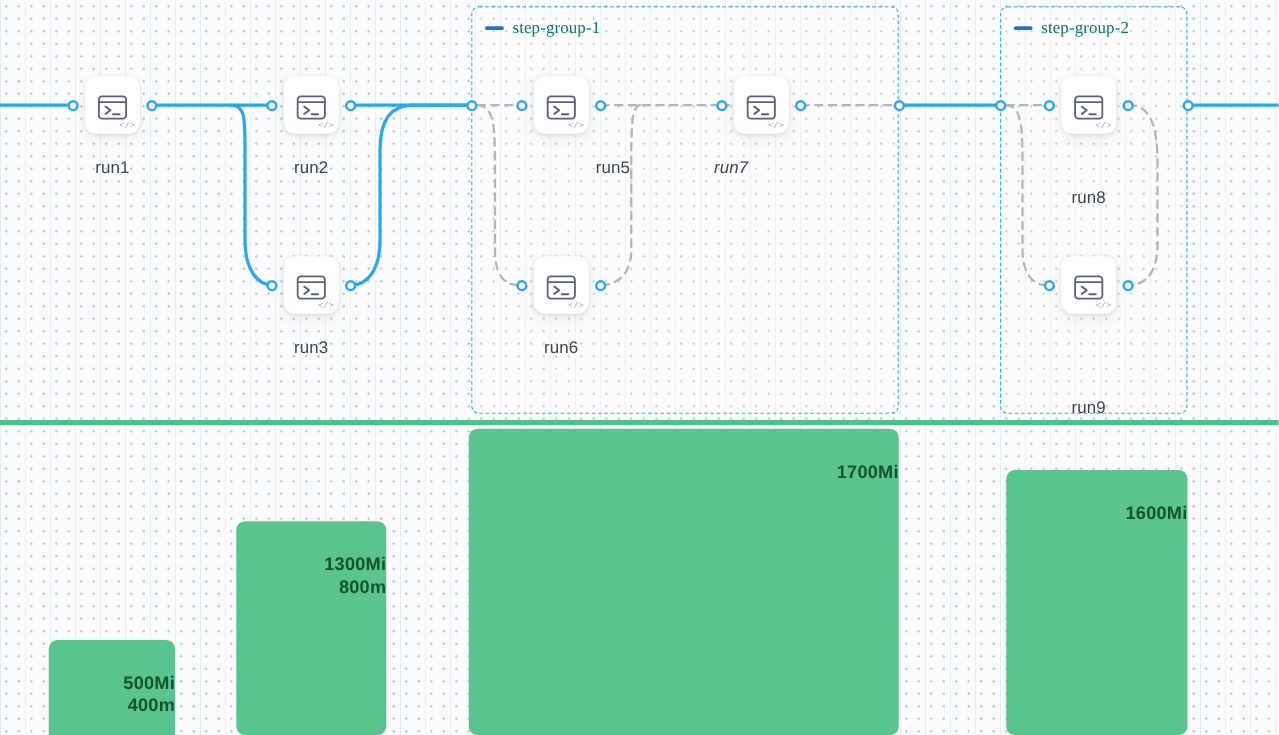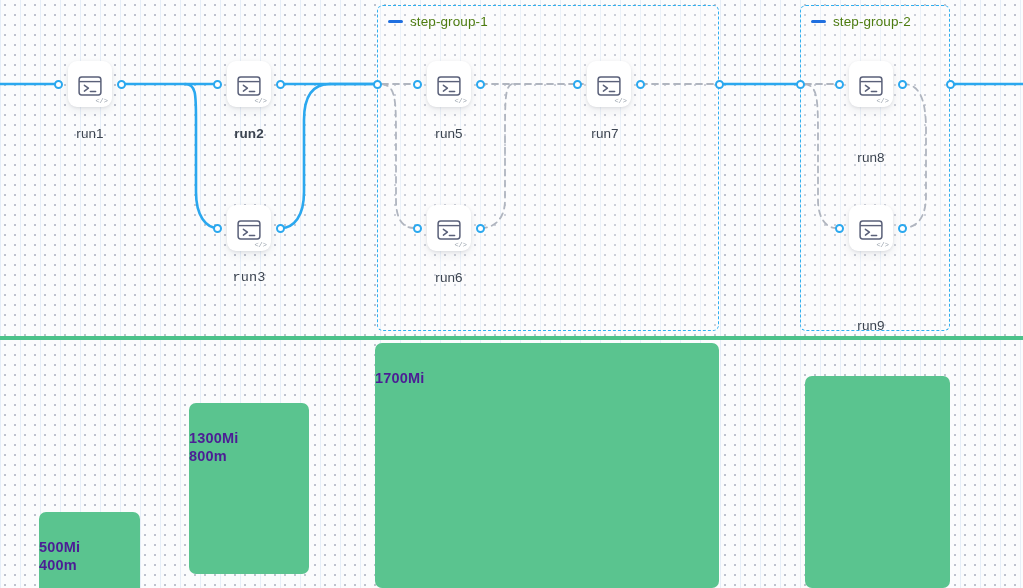--- a/index.html
+++ b/index.html
@@ -28,21 +28,21 @@
   .group{
     position:absolute;
     border:1.4px dashed #2eaff0;
     border-radius:6px;
     background:rgba(255,255,255,0.22);
     box-sizing:border-box;
   }
   .group-header{
     position:absolute;left:10px;top:8px;
     display:flex;align-items:center;gap:7px;
-    font-size:13.5px;color:#4d7c0f;letter-spacing:.1px;
+    font-size:13.5px;color:#0f766e;letter-spacing:.1px;font-family:Liberation Serif, serif;
   }
   .collapse-bar{
     width:15px;height:3px;border-radius:2px;background:#1f6fe0;display:block;
   }
 
   
   .node{
     position:absolute;
     width:44px;height:46px;
     background:#ffffff;
@@ -79,25 +79,25 @@
   
   .bar{
     position:absolute;
     background:#5ac48f;
     border-radius:7px;
     box-sizing:border-box;
   }
   .bar-label{
     position:absolute;
     width:100%;
-    text-align:left;
+    text-align:right;
     top:26px;
     font-size:14.5px;
     font-weight:bold;
-    color:#4c1d95;
+    color:#14532d;
     line-height:18px;
     letter-spacing:.2px;
   }
   .bar-label span{display:block;}
 </style>
 </head>
 <body>
 
 <div id="canvas"></div>
 
@@ -159,45 +159,45 @@
       <span class="term"><svg width="24" height="20" viewBox="0 0 24 20" fill="none">
           <rect x="1.1" y="1.1" width="21.8" height="17.8" rx="2.6" stroke="#5a6079" stroke-width="1.5"></rect>
           <path d="M1.1 5.6 H22.9" stroke="#5a6079" stroke-width="1.4"></path>
           <path d="M6.4 9.3 L10.4 12.2 L6.4 15.1" stroke="#5a6079" stroke-width="1.5" stroke-linecap="round" stroke-linejoin="round"></path>
           <path d="M12.4 15.4 H17.6" stroke="#5a6079" stroke-width="1.5" stroke-linecap="round"></path>
         </svg></span>
       <span class="code-badge">&lt;/&gt;</span>
     </div>
     <div class="handle" style="left: 213px; top: 79.5px;"></div>
     <div class="handle" style="left: 276px; top: 79.5px;"></div>
-    <div class="node-label" style="left: 194px; top: 126px; font-weight: bold;">run2</div>
+    <div class="node-label" style="left: 194px; top: 126px;">run2</div>
     <div class="node" style="left: 227px; top: 205px;">
       <span class="term"><svg width="24" height="20" viewBox="0 0 24 20" fill="none">
           <rect x="1.1" y="1.1" width="21.8" height="17.8" rx="2.6" stroke="#5a6079" stroke-width="1.5"></rect>
           <path d="M1.1 5.6 H22.9" stroke="#5a6079" stroke-width="1.4"></path>
           <path d="M6.4 9.3 L10.4 12.2 L6.4 15.1" stroke="#5a6079" stroke-width="1.5" stroke-linecap="round" stroke-linejoin="round"></path>
           <path d="M12.4 15.4 H17.6" stroke="#5a6079" stroke-width="1.5" stroke-linecap="round"></path>
         </svg></span>
       <span class="code-badge">&lt;/&gt;</span>
     </div>
     <div class="handle" style="left: 213px; top: 223.5px;"></div>
     <div class="handle" style="left: 276px; top: 223.5px;"></div>
-    <div class="node-label" style="left: 194px; top: 270px; font-family: Liberation Mono, monospace;">run3</div>
+    <div class="node-label" style="left: 194px; top: 270px;">run3</div>
     <div class="node" style="left: 427px; top: 61px;">
       <span class="term"><svg width="24" height="20" viewBox="0 0 24 20" fill="none">
           <rect x="1.1" y="1.1" width="21.8" height="17.8" rx="2.6" stroke="#5a6079" stroke-width="1.5"></rect>
           <path d="M1.1 5.6 H22.9" stroke="#5a6079" stroke-width="1.4"></path>
           <path d="M6.4 9.3 L10.4 12.2 L6.4 15.1" stroke="#5a6079" stroke-width="1.5" stroke-linecap="round" stroke-linejoin="round"></path>
           <path d="M12.4 15.4 H17.6" stroke="#5a6079" stroke-width="1.5" stroke-linecap="round"></path>
         </svg></span>
       <span class="code-badge">&lt;/&gt;</span>
     </div>
     <div class="handle" style="left: 413px; top: 79.5px;"></div>
     <div class="handle" style="left: 476px; top: 79.5px;"></div>
-    <div class="node-label" style="left: 394px; top: 126px;">run5</div>
+    <div class="node-label" style="left: 394px; top: 126px; text-align: right;">run5</div>
     <div class="node" style="left: 427px; top: 205px;">
       <span class="term"><svg width="24" height="20" viewBox="0 0 24 20" fill="none">
           <rect x="1.1" y="1.1" width="21.8" height="17.8" rx="2.6" stroke="#5a6079" stroke-width="1.5"></rect>
           <path d="M1.1 5.6 H22.9" stroke="#5a6079" stroke-width="1.4"></path>
           <path d="M6.4 9.3 L10.4 12.2 L6.4 15.1" stroke="#5a6079" stroke-width="1.5" stroke-linecap="round" stroke-linejoin="round"></path>
           <path d="M12.4 15.4 H17.6" stroke="#5a6079" stroke-width="1.5" stroke-linecap="round"></path>
         </svg></span>
       <span class="code-badge">&lt;/&gt;</span>
     </div>
     <div class="handle" style="left: 413px; top: 223.5px;"></div>
@@ -207,21 +207,21 @@
       <span class="term"><svg width="24" height="20" viewBox="0 0 24 20" fill="none">
           <rect x="1.1" y="1.1" width="21.8" height="17.8" rx="2.6" stroke="#5a6079" stroke-width="1.5"></rect>
           <path d="M1.1 5.6 H22.9" stroke="#5a6079" stroke-width="1.4"></path>
           <path d="M6.4 9.3 L10.4 12.2 L6.4 15.1" stroke="#5a6079" stroke-width="1.5" stroke-linecap="round" stroke-linejoin="round"></path>
           <path d="M12.4 15.4 H17.6" stroke="#5a6079" stroke-width="1.5" stroke-linecap="round"></path>
         </svg></span>
       <span class="code-badge">&lt;/&gt;</span>
     </div>
     <div class="handle" style="left: 573px; top: 79.5px;"></div>
     <div class="handle" style="left: 636px; top: 79.5px;"></div>
-    <div class="node-label" style="left: 550px; top: 126px;">run7</div>
+    <div class="node-label" style="left: 530px; top: 126px; font-style: italic;">run7</div>
     <div class="node" style="left: 849px; top: 61px;">
       <span class="term"><svg width="24" height="20" viewBox="0 0 24 20" fill="none">
           <rect x="1.1" y="1.1" width="21.8" height="17.8" rx="2.6" stroke="#5a6079" stroke-width="1.5"></rect>
           <path d="M1.1 5.6 H22.9" stroke="#5a6079" stroke-width="1.4"></path>
           <path d="M6.4 9.3 L10.4 12.2 L6.4 15.1" stroke="#5a6079" stroke-width="1.5" stroke-linecap="round" stroke-linejoin="round"></path>
           <path d="M12.4 15.4 H17.6" stroke="#5a6079" stroke-width="1.5" stroke-linecap="round"></path>
         </svg></span>
       <span class="code-badge">&lt;/&gt;</span>
     </div>
     <div class="handle" style="left: 835px; top: 79.5px;"></div>
@@ -246,28 +246,29 @@
   </div>
 
 <div class="divider" style="top:336px;"></div>
 <div class="layer" id="bar-layer">
     <div class="bar" style="left: 39px; top: 485px; width: 101px; height: 103px; background: rgb(90, 196, 143); margin-top: 27px;">
       <div class="bar-label">
         <span>500Mi</span>
         <span>400m</span>
       </div>
     </div>
-    <div class="bar" style="left: 189px; top: 403px; width: 120px; height: 171px; background: rgb(90, 196, 143);">
+    <div class="bar" style="left: 189px; top: 417px; width: 120px; height: 171px; background: rgb(90, 196, 143);">
       <div class="bar-label">
         <span>1300Mi</span>
         <span>800m</span>
       </div>
     </div>
     <div class="bar" style="left: 375px; top: 343px; width: 344px; height: 245px; background: rgb(90, 196, 143);">
       <div class="bar-label">
         <span>1700Mi</span>
       </div>
     </div>
     <div class="bar" style="left: 805px; top: 376px; width: 145px; height: 212px; background: rgb(90, 196, 143);">
       <div class="bar-label">
+        <span>1600Mi</span>
       </div>
     </div>
   </div>
 
 </body></html>

